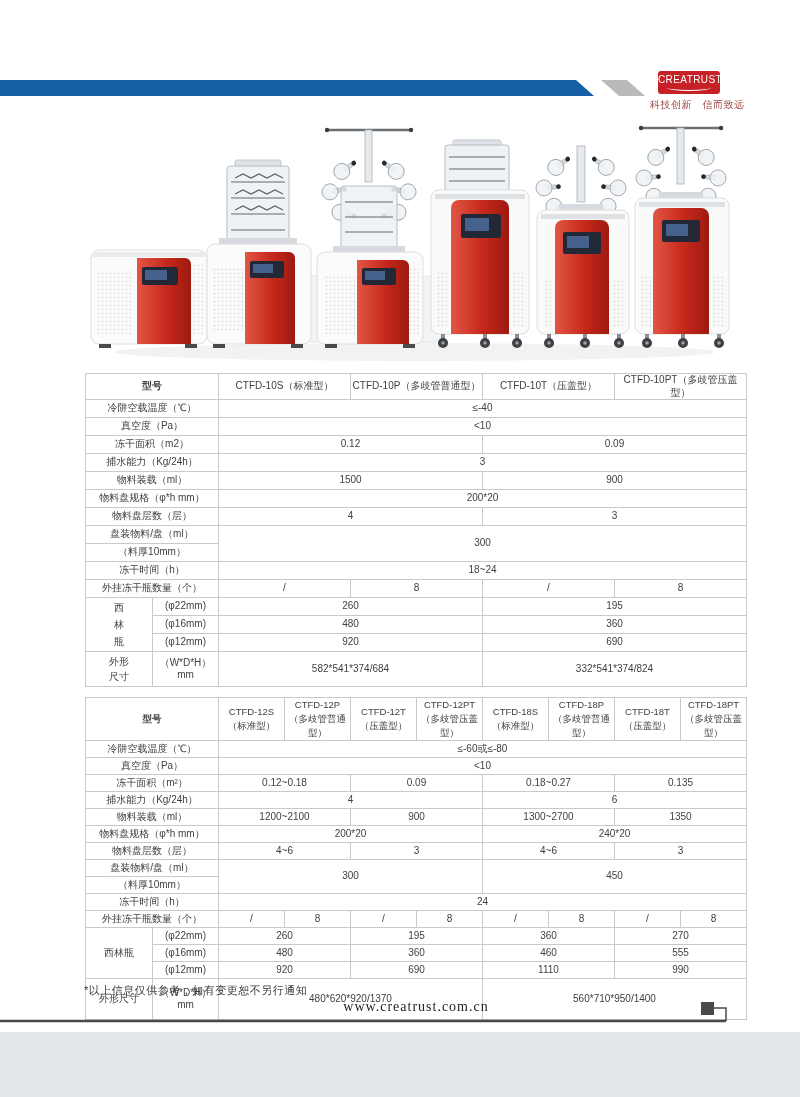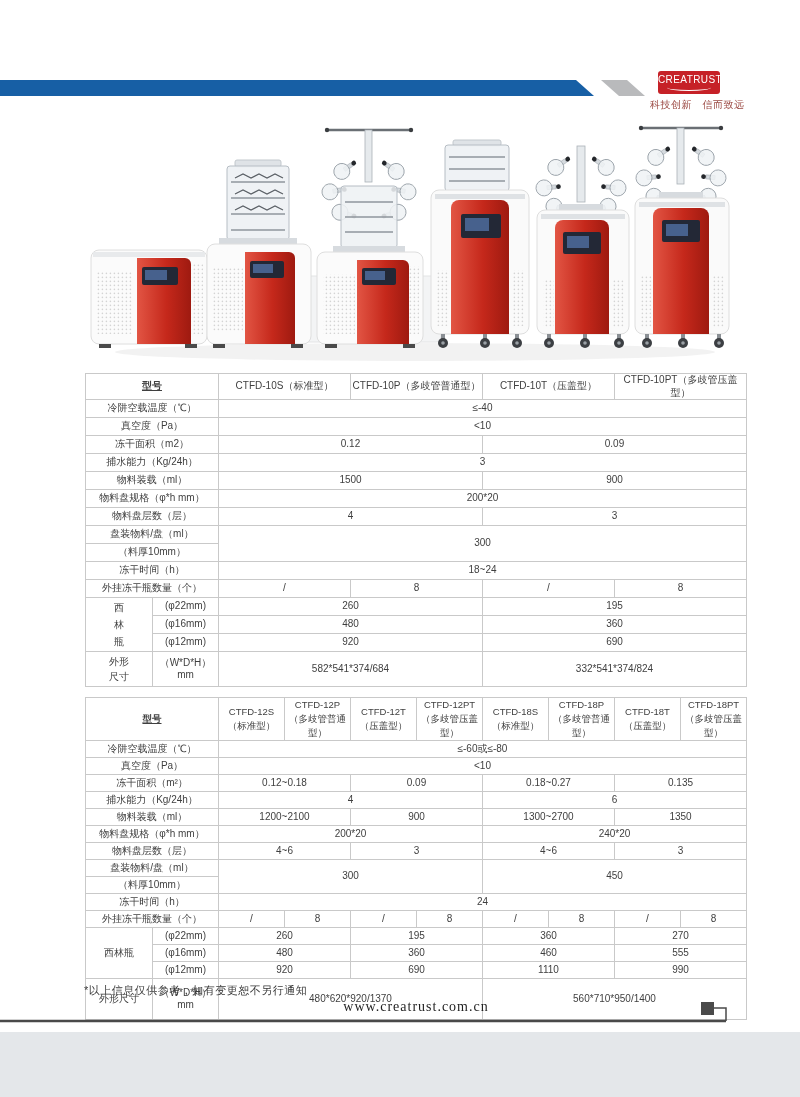--- a/index.html
+++ b/index.html
@@ -30,21 +30,21 @@
   
   .products{position:absolute;left:85px;top:120px;}
   
   .tables{position:absolute;left:85px;top:373px;width:661px;}
   table.spec{border-collapse:collapse;table-layout:fixed;width:661px;}
   table.spec td{
     border:1px solid #c9c9c9;text-align:center;vertical-align:middle;
     font-size:10px;color:#3f3f3f;padding:0 1px;height:17px;line-height:1.25;overflow:hidden;
   }
   table.t2 td{height:16px;}
-  td.model-label{font-size:11px;font-weight:bold;color:#4a4a4a;text-decoration:underline;}
+  td.model-label{font-size:11px;font-weight:bold;color:#4a4a4a;}
   .t1 tr.hdr td{height:19px;}
   .t2 tr.hdr td{height:32px;font-size:9.5px;}
   .t2 tr.hdr td div{line-height:14px;}
   tr.rh2 td{height:34px;}
   .t2 tr.rh2d td{height:40px;}
   .vstack{width:12px;margin:0 auto;word-break:break-all;line-height:17px;}
   .wrap2{width:26px;margin:0 auto;word-break:break-all;line-height:15px;}
   .t2{margin-top:10px;}
   
   .note{position:absolute;left:84px;top:983px;font-size:11px;color:#3a3a3a;letter-spacing:.5px;}

